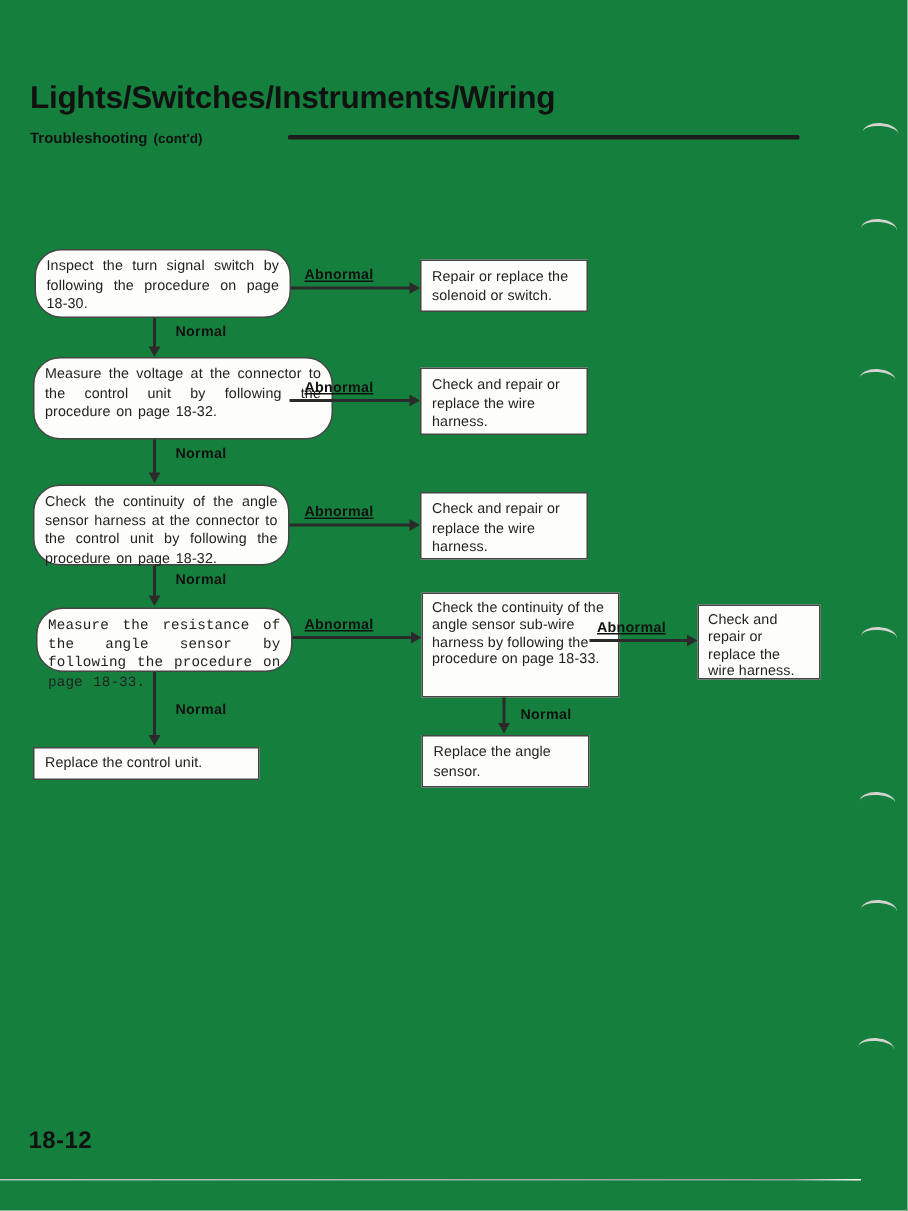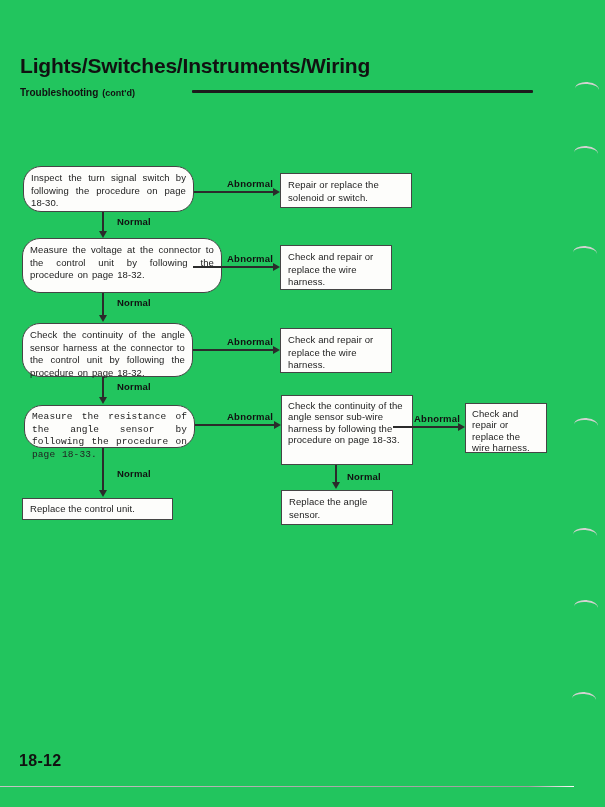--- a/index.html
+++ b/index.html
@@ -1,20 +1,20 @@
 <!DOCTYPE html>
 <html><head>
 <meta charset="utf-8">
 <style>
   html,body{margin:0;padding:0;background:#e8e8e8;}
   .page{
     position:relative;
     width:605px;height:807px;
     margin:0 auto;
-    background:#22c55e;
+    background:#15803d;
     font-family:"Liberation Sans", sans-serif;
     color:#1f1f1f;
     overflow:hidden;
   }
   .page-title{
     position:absolute;left:20px;top:54px;
     font-size:21px;font-weight:700;letter-spacing:-0.2px;color:#111;
     white-space:nowrap;
   }
   .subtitle-row{position:absolute;left:20px;top:82px;white-space:nowrap;}
@@ -43,21 +43,21 @@
   }
   .arrow-down{position:absolute;width:2px;background:#2b2b2b;}
   .arrow-down::after{
     content:"";position:absolute;bottom:-6px;left:-3px;width:0;height:0;
     border-top:7px solid #2b2b2b;border-left:4px solid transparent;border-right:4px solid transparent;
   }
   .lbl{
     position:absolute;font-size:9.5px;font-weight:700;color:#111;
     letter-spacing:0.2px;white-space:nowrap;
   }
-  .lbl.center{text-align:right;}
+  .lbl.center{text-align:left;text-decoration:underline;}
   .page-number{
     position:absolute;left:19px;top:752px;
     font-size:16px;font-weight:700;color:#111;letter-spacing:0.3px;
   }
   .footer-rule{
     position:absolute;left:0;top:786px;width:574px;height:1px;
     background:linear-gradient(to right,#c4c4c4 0%,#ababab 55%,#9e9e9e 92%,#fdfdfb 100%);
   }
   .curl{
     position:absolute;width:24px;height:12px;
@@ -73,21 +73,21 @@
   <div class="page-title">Lights/Switches/Instruments/Wiring</div>
   <div class="subtitle-row">
     <span class="subtitle">Troubleshooting</span><span class="subtitle-note">(cont'd)</span>
   </div>
   <div class="section-rule"></div>
 
 
   <div class="box justify" style="left:23px;top:166px;width:171px;height:46px;">Inspect the turn signal switch by following the procedure on page 18-30.</div>
   <div class="arrow-right" style="left:194px;top:191px;width:80px;"></div>
   <div class="lbl center" style="left:203px;top:178px;width:70px;">Abnormal</div>
-  <div class="box" style="left:280px;top:173px;width:132px;height:35px;">Repair or replace the solenoid or switch.</div>
+  <div class="box" style="left:280px;top:173px;width:112px;height:35px;">Repair or replace the solenoid or switch.</div>
   <div class="arrow-down" style="left:102px;top:212px;height:20px;"></div>
   <div class="lbl" style="left:117px;top:216px;">Normal</div>
 
   <div class="box justify" style="left:22px;top:238px;width:200px;height:55px;">Measure the voltage at the connector to the control unit by following the procedure on page 18-32.</div>
   <div class="arrow-right" style="left:193px;top:266px;width:81px;"></div>
   <div class="lbl center" style="left:203px;top:253px;width:70px;">Abnormal</div>
   <div class="box" style="left:280px;top:245px;width:112px;height:45px;">Check and repair or replace the wire harness.</div>
   <div class="arrow-down" style="left:102px;top:293px;height:23px;"></div>
   <div class="lbl" style="left:117px;top:297px;">Normal</div>
 

